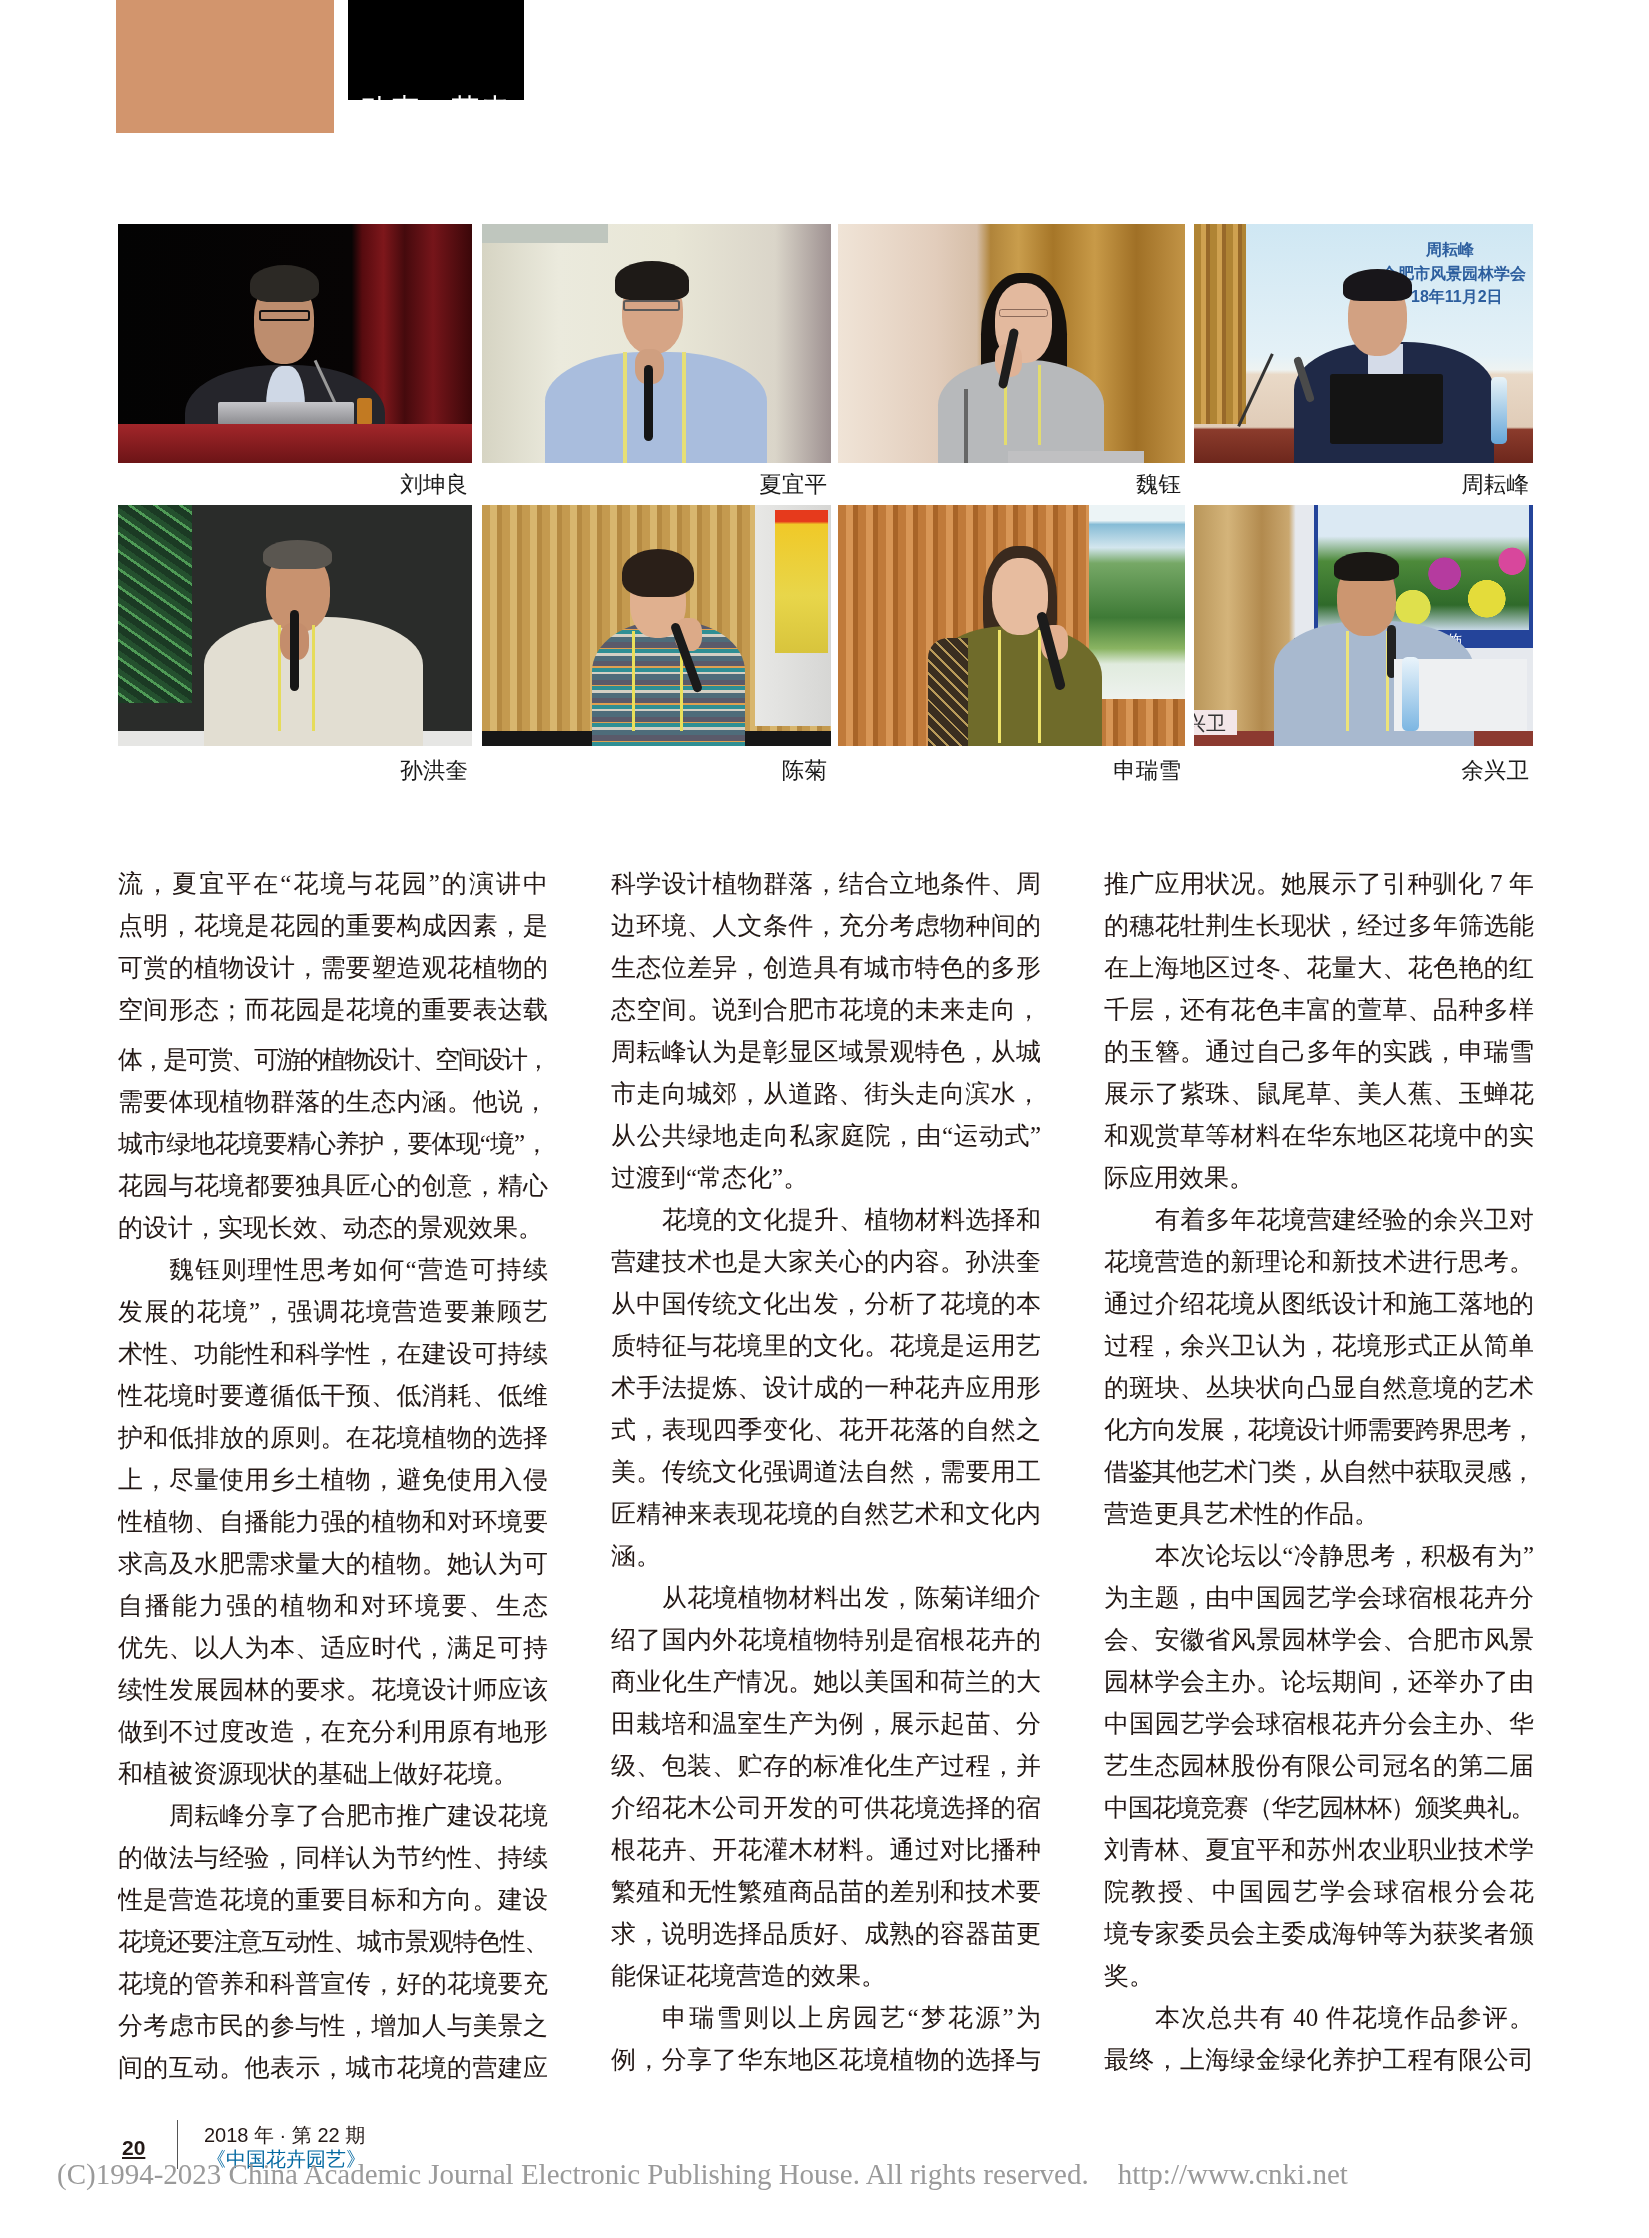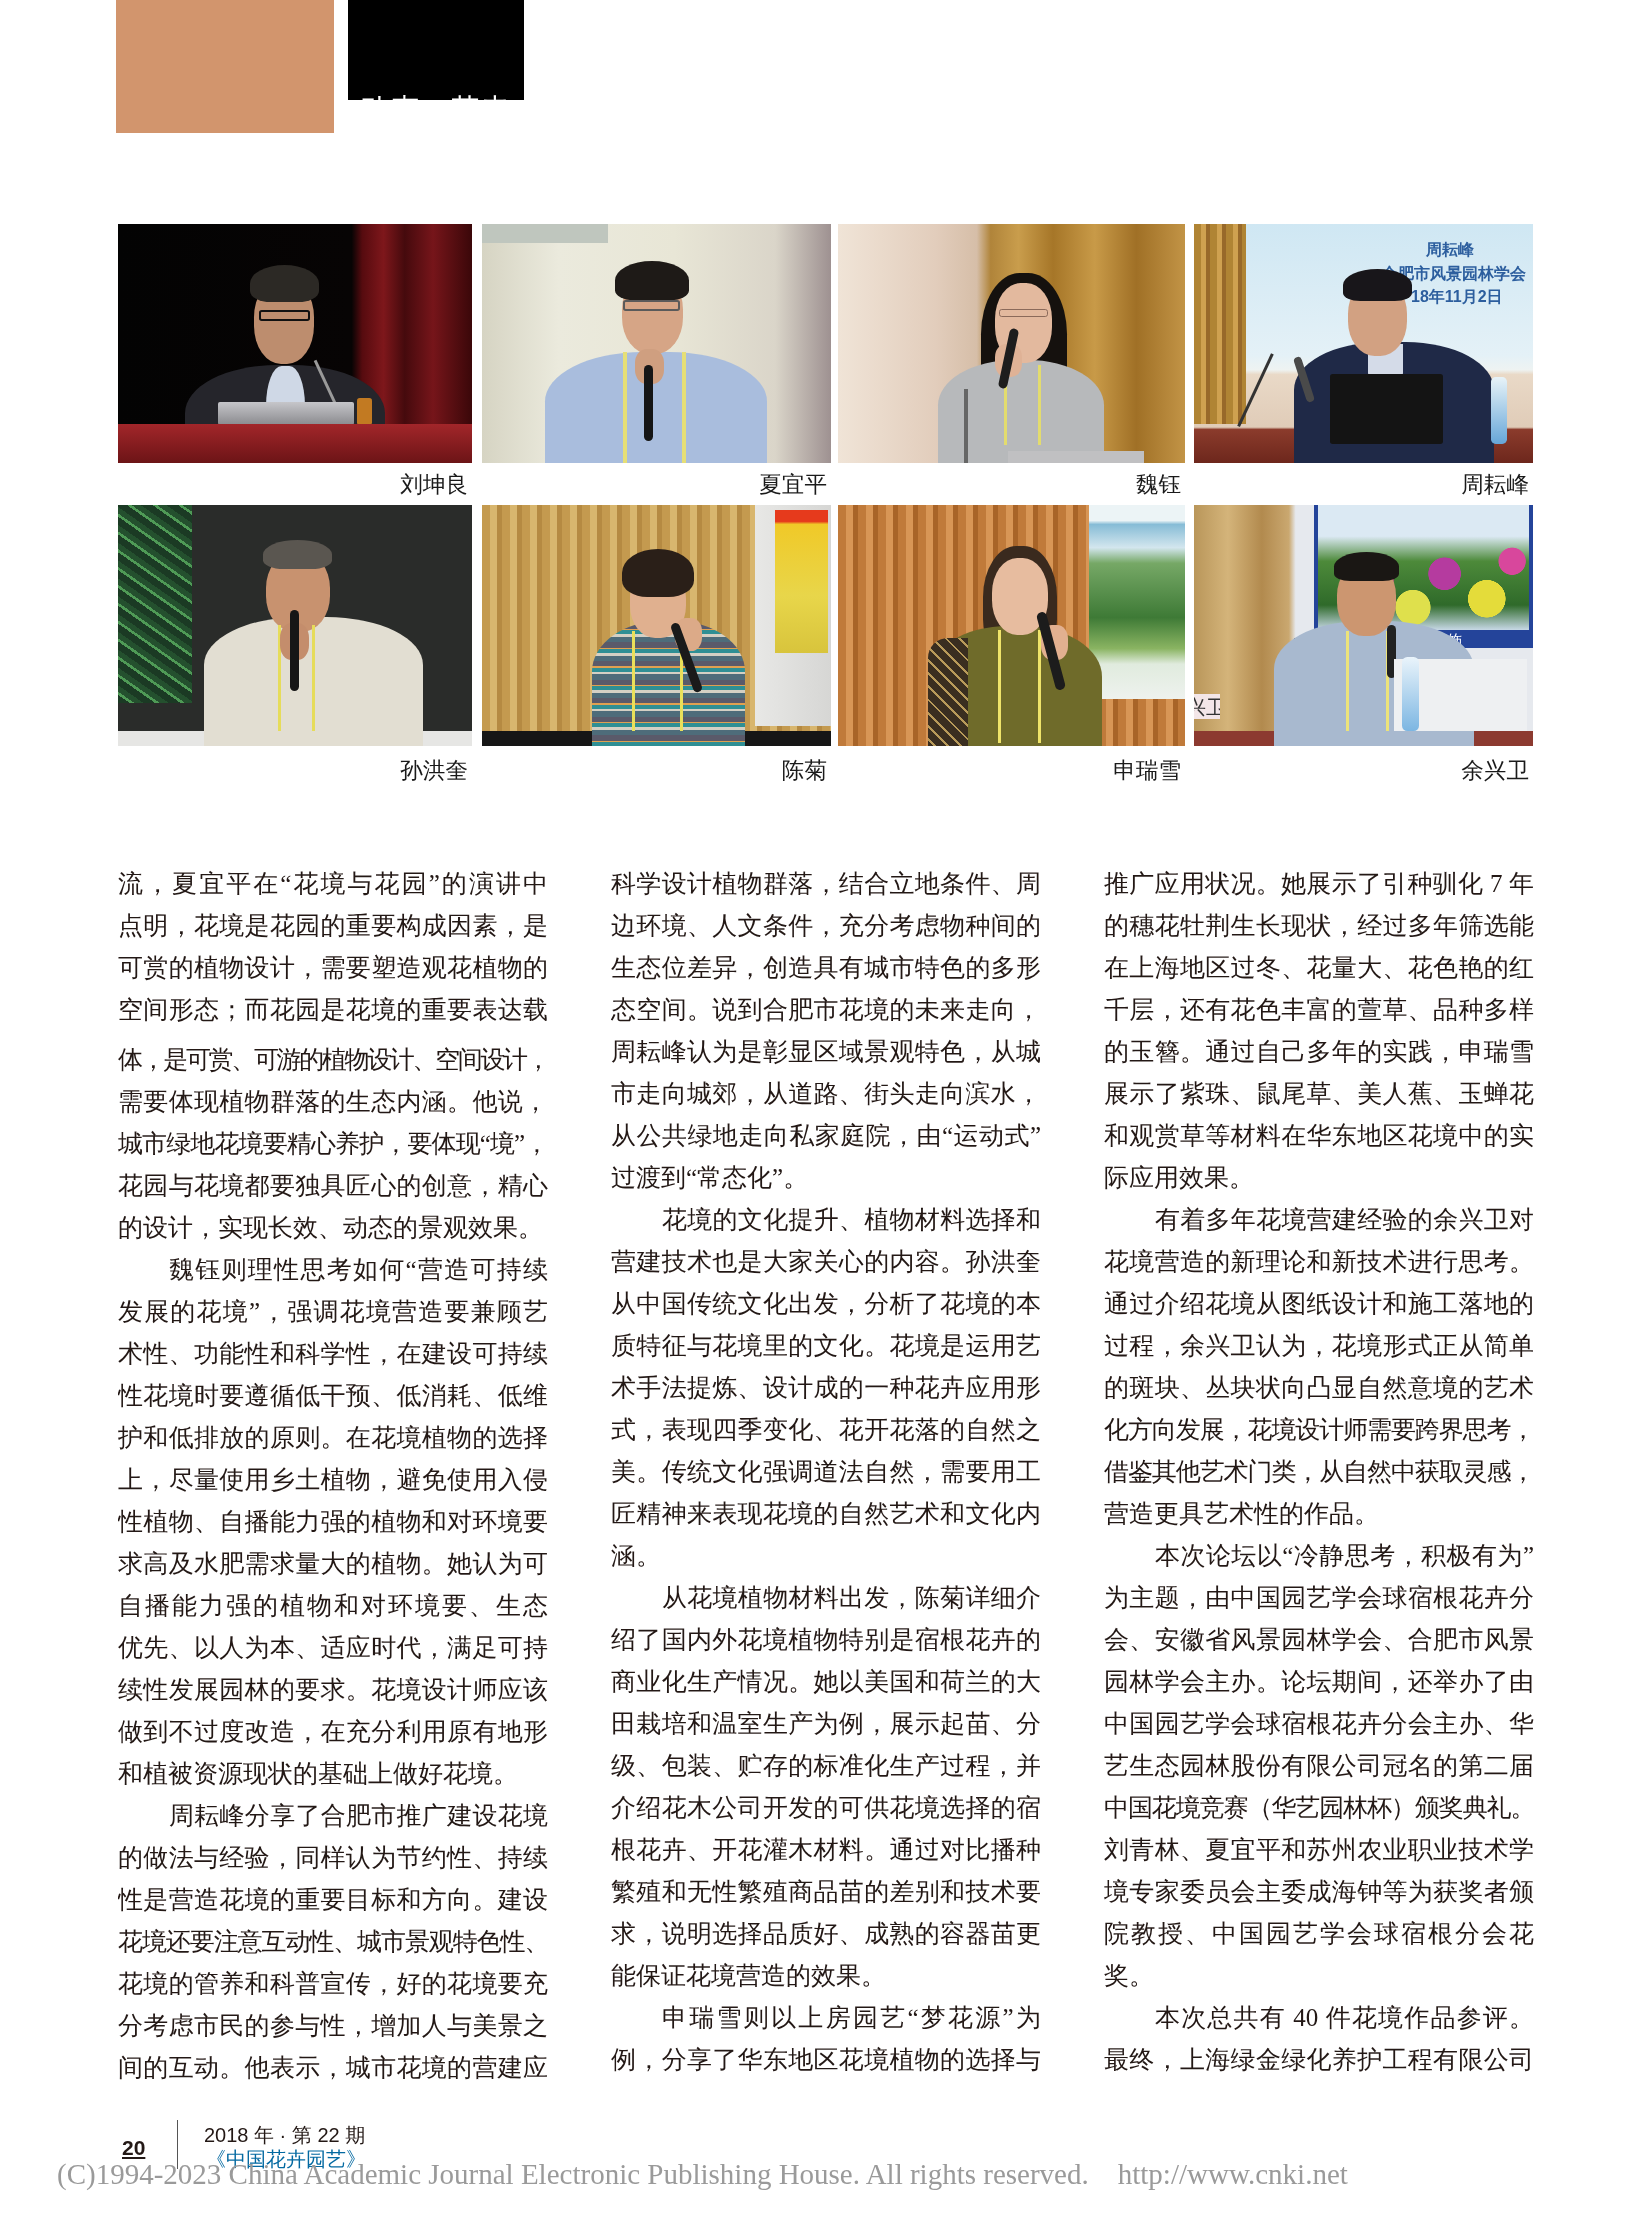--- a/index.html
+++ b/index.html
@@ -156,21 +156,21 @@
     <div class="s" style="left:200px;top:125px;width:3.3px;height:113px;background:#efe46a;"></div>
     <div class="s" style="left:203px;top:120px;width:27px;height:35px;border-radius:40%;background:#e2b090;"></div>
     <div class="s" style="left:208px;top:106px;width:10px;height:80px;border-radius:4.7px;background:#1c1c1c;transform:rotate(-15deg);"></div>
   </div>
 
   <div class="photo r2 c4 p8">
     <div class="s" style="left:120px;top:0;width:219px;height:143px;background:#24449a;"></div>
     <div class="s" style="left:124px;top:0;width:211px;height:125px;background:radial-gradient(circle at 30% 60%,#d33a9a 0 12px,transparent 12.6px),radial-gradient(circle at 60% 55%,#b53b9f 0 16px,transparent 16.6px),radial-gradient(circle at 80% 75%,#e4dc3a 0 18.6px,transparent 19px),radial-gradient(circle at 45% 82%,#dfe04c 0 17.3px,transparent 18px),radial-gradient(circle at 92% 45%,#d8479c 0 13.3px,transparent 14px),linear-gradient(#dbe9f3 0 25%,#4d8a3a 45%,#2f6a2a 80%,#c7d8e6 100%);"></div>
     <span class="s" style="left:239px;top:128px;font:14.6px/1 'Liberation Sans',sans-serif;color:#ffffff;white-space:nowrap;">花饰</span>
     <div class="s" style="left:0;top:226px;width:339px;height:14.6px;background:#8c3a30;"></div>
-    <div class="s" style="left:0;top:189px;width:26px;height:25px;background:#f3e6e8;overflow:hidden;">
+    <div class="s" style="left:0;top:205px;width:43px;height:25px;background:#f3e6e8;overflow:hidden;">
       <span style="position:absolute;left:-8px;top:2.7px;font:20px/1 'Liberation Sans',sans-serif;color:#333;white-space:nowrap;">兴卫</span>
     </div>
     <div class="s" style="left:100px;top:133px;width:2.7px;height:100px;background:#444;"></div>
     <div class="s" style="left:80px;top:116px;width:200px;height:133px;border-radius:44% 44% 0 0/36% 36% 0 0;background:#a8b9cf;"></div>
     <div class="s" style="left:143px;top:57px;width:59px;height:74px;border-radius:45%;background:#cc9670;"></div>
     <div class="s" style="left:140px;top:47px;width:65px;height:29px;border-radius:50% 50% 25% 25%;background:#1a1714;"></div>
     <div class="s" style="left:152px;top:126px;width:3.3px;height:100px;background:#ece37a;"></div>
     <div class="s" style="left:192px;top:126px;width:3.3px;height:100px;background:#ece37a;"></div>
     <div class="s" style="left:193px;top:120px;width:9.3px;height:53px;border-radius:4.7px;background:#222;"></div>
     <div class="s" style="left:200px;top:154px;width:133px;height:72px;background:#eef0f2;"></div>
@@ -262,22 +262,22 @@
       <div class="ln" style="letter-spacing: -1.5px;">借鉴其他艺术门类，从自然中获取灵感，</div>
       <div class="ln end">营造更具艺术性的作品。</div>
       <div class="ln indent">本次论坛以“冷静思考，积极有为”</div>
       <div class="ln">为主题，由中国园艺学会球宿根花卉分</div>
       <div class="ln">会、安徽省风景园林学会、合肥市风景</div>
       <div class="ln">园林学会主办。论坛期间，还举办了由</div>
       <div class="ln">中国园艺学会球宿根花卉分会主办、华</div>
       <div class="ln">艺生态园林股份有限公司冠名的第二届</div>
       <div class="ln" style="letter-spacing: -1.5px;">中国花境竞赛（华艺园林杯）颁奖典礼。</div>
       <div class="ln">刘青林、夏宜平和苏州农业职业技术学</div>
+      <div class="ln">院教授、中国园艺学会球宿根分会花</div>
       <div class="ln">境专家委员会主委成海钟等为获奖者颁</div>
-      <div class="ln">院教授、中国园艺学会球宿根分会花</div>
       <div class="ln end">奖。</div>
       <div class="ln indent">本次总共有 40 件花境作品参评。</div>
       <div class="ln">最终，上海绿金绿化养护工程有限公司</div>
     </div>
 
   <div class="abs pg-num">20</div>
   <div class="abs pg-div"></div>
   <div class="abs issue">2018 年 · 第 22 期</div>
   <div class="abs journal">《中国花卉园艺》</div>
   <div class="abs copyright">(C)1994-2023 China Academic Journal Electronic Publishing House. All rights reserved.    http://www.cnki.net</div>

